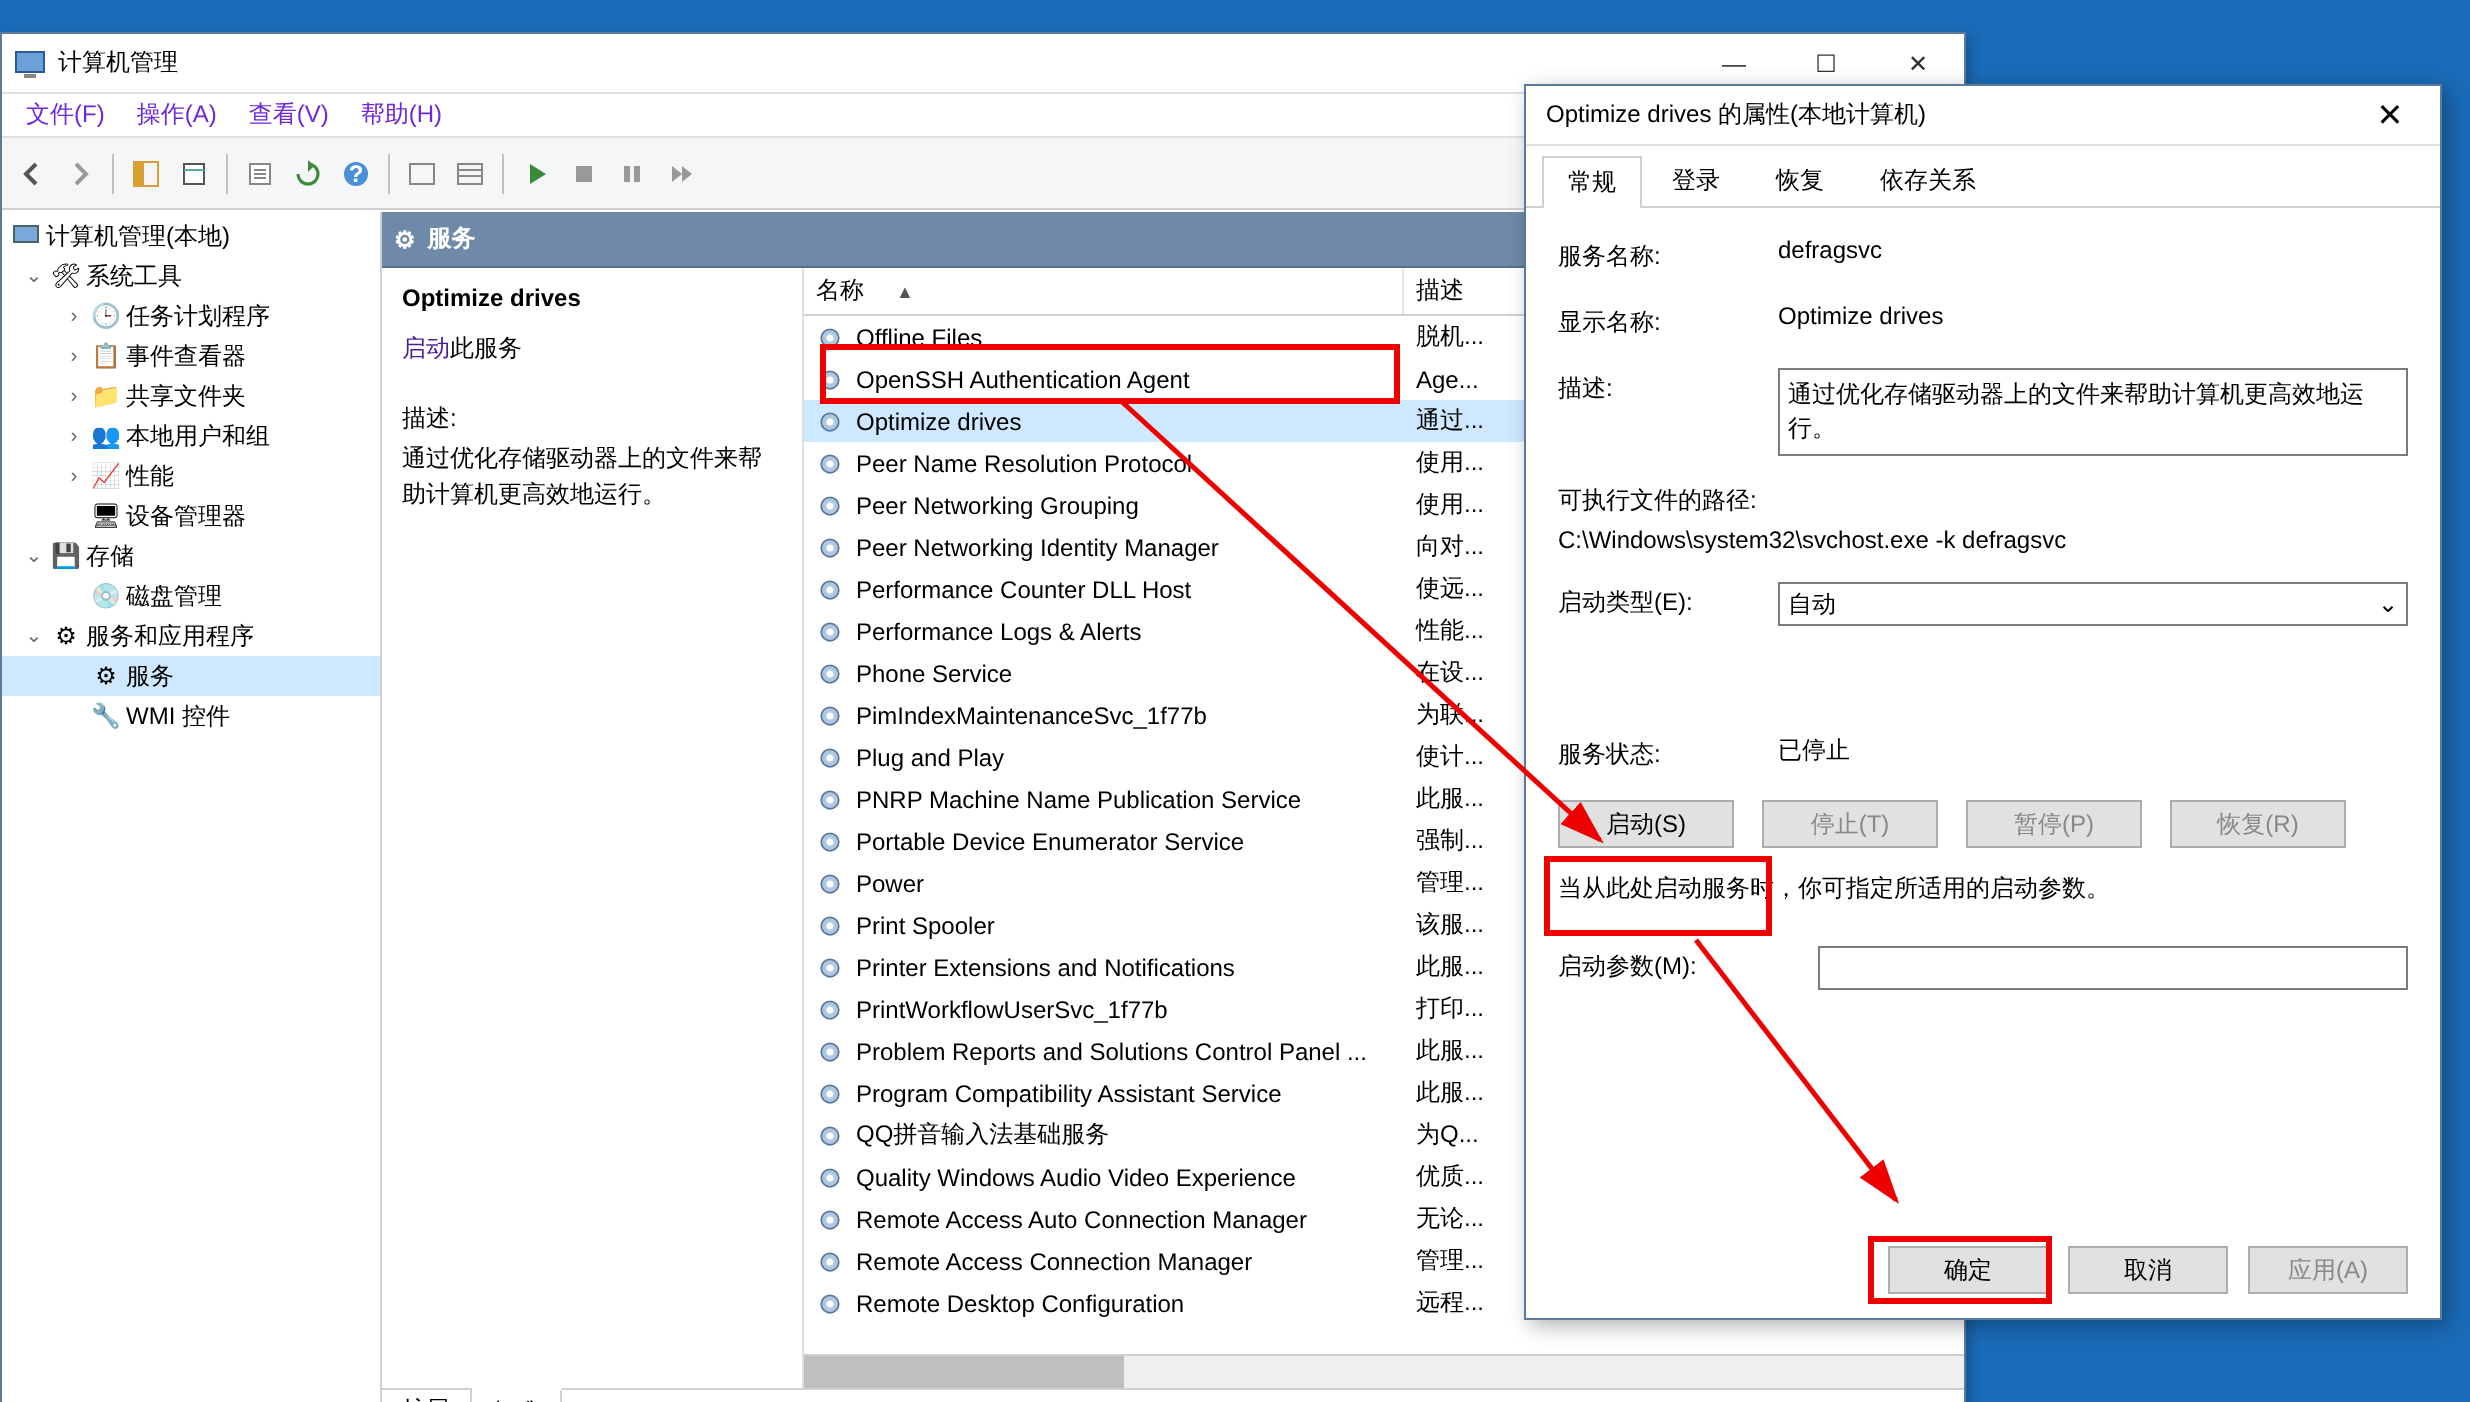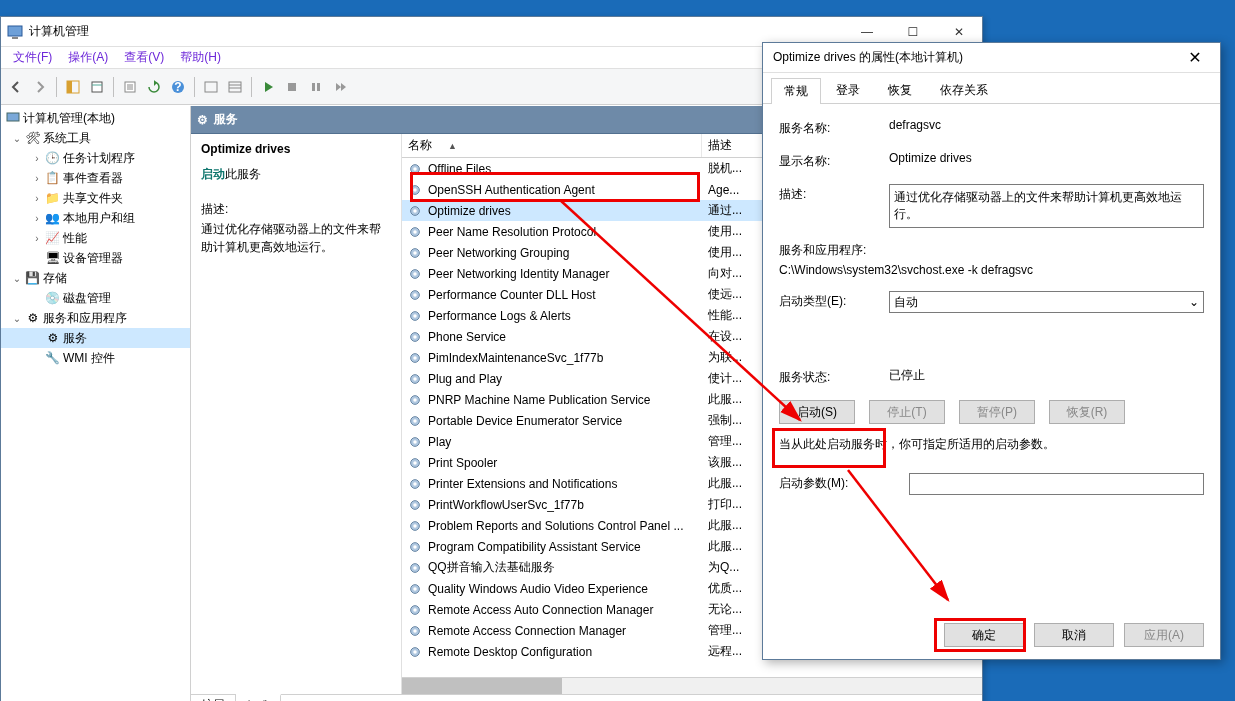--- a/index.html
+++ b/index.html
@@ -26,21 +26,21 @@
 .tree-node { display: flex; align-items: center; height: 20px; padding-left: 2px; white-space: nowrap; }
 .tree-node.sel { background: #cde8ff; }
 .tree-tw { width: 12px; text-align: center; color: #666; font-size: 10px; }
 .tree-ic { width: 16px; height: 16px; margin: 0 2px; display:flex;align-items:center;justify-content:center; }
 
 .right-pane { flex: 1; display: flex; flex-direction: column; background: #fff; }
 .right-header { height: 28px; background: #6e8aa8; display: flex; align-items: center; color: #fff; font-weight: bold; padding-left: 6px; gap: 6px; border-bottom:1px solid #52708f; }
 .right-content { flex: 1; display: flex; overflow: hidden; }
 .info-col { width: 210px; padding: 8px 10px; }
 .info-title { font-weight: bold; color: #000; margin-bottom: 10px; }
-.info-link { color: #0f766e; cursor: pointer; font-weight: bold; }
+.info-link { color: #4c1d95; cursor: pointer; }
 .info-desc-label { margin-top: 18px; }
 .info-desc { margin-top: 2px; line-height: 1.5; }
 
 .list-col { flex: 1; border-left: 1px solid #e0e0e0; display: flex; flex-direction: column; overflow: hidden; }
 .list-head { display: flex; height: 24px; border-bottom: 1px solid #d0d0d0; background: #fff; }
 .lh-cell { padding: 4px 6px; border-right: 1px solid #e8e8e8; display: flex; align-items: center; gap: 16px; }
 .lh-name { width: 300px; }
 .lh-desc { flex: 1; }
 .sort-arrow { font-size: 9px; color: #555; }
 .list-body { flex: 1; overflow: auto; }
@@ -64,21 +64,21 @@
 .dlg-tabs { display: flex; padding: 4px 8px 0; border-bottom: 1px solid #d0d0d0; }
 .dlg-tab { padding: 4px 12px; border: 1px solid transparent; border-bottom: none; margin-right: 2px; }
 .dlg-tab.active { border-color: #d0d0d0; background: #fff; position: relative; top: 1px; }
 .dlg-body { padding: 14px 16px; }
 .fld-row { display: flex; margin-bottom: 14px; align-items: flex-start; }
 .fld-label { width: 110px; padding-top: 2px; }
 .fld-val { flex: 1; }
 .fld-textarea { flex:1; border: 1px solid #7a7a7a; padding: 4px; height: 44px; overflow:auto; line-height:1.4; }
 .fld-select { flex:1; border: 1px solid #7a7a7a; height: 22px; padding: 0 4px; display:flex; align-items:center; justify-content:space-between; background:#fff; }
 .btn-row { display: flex; gap: 14px; margin: 6px 0 12px; }
-.dlg-btn { width: 76px; height: 24px; border: 1px solid #adadad; background: #e1e1e1; display:flex;align-items:center;justify-content:center; }
+.dlg-btn { width: 88px; height: 24px; border: 1px solid #adadad; background: #e1e1e1; display:flex;align-items:center;justify-content:center; }
 .dlg-btn:disabled, .dlg-btn.disabled { color: #888; }
 .dlg-btn.primary { background: #e1e1e1; }
 .dlg-input { flex:1; border: 1px solid #7a7a7a; height: 22px; padding: 0 4px; }
 .dlg-footer { position: absolute; bottom: 12px; right: 16px; display: flex; gap: 10px; }
 .dlg-footer .dlg-btn { width: 80px; }
 
 
 .anno-box { position: absolute; border: 3px solid #e00; background: transparent; pointer-events: none; }
 svg.anno-arrow { position:absolute; pointer-events:none; }
 
@@ -413,21 +413,21 @@
                   <span class="svc-name">Portable Device Enumerator Service</span>
                   <span class="svc-desc">强制...</span>
                 </div>
                 <div class="svc-row">
                   <span class="svc-ic">
                     <svg class="gear-svg" viewBox="0 0 16 16">
                       <circle cx="8" cy="8" r="5" fill="#b0c8e0" stroke="#5a7a9a"></circle>
                       <circle cx="8" cy="8" r="2" fill="#fff"></circle>
                     </svg>
                   </span>
-                  <span class="svc-name">Play</span>
+                  <span class="svc-name">Power</span>
                   <span class="svc-desc">管理...</span>
                 </div>
                 <div class="svc-row">
                   <span class="svc-ic">
                     <svg class="gear-svg" viewBox="0 0 16 16">
                       <circle cx="8" cy="8" r="5" fill="#b0c8e0" stroke="#5a7a9a"></circle>
                       <circle cx="8" cy="8" r="2" fill="#fff"></circle>
                     </svg>
                   </span>
                   <span class="svc-name">Print Spooler</span>
@@ -555,21 +555,21 @@
     </div>
     <div class="fld-row">
       <div class="fld-label">显示名称:</div>
       <div class="fld-val">Optimize drives</div>
     </div>
     <div class="fld-row">
       <div class="fld-label">描述:</div>
       <div class="fld-textarea">通过优化存储驱动器上的文件来帮助计算机更高效地运行。</div>
     </div>
     <div class="fld-row" style="display:block">
-      <div>服务和应用程序:</div>
+      <div>可执行文件的路径:</div>
       <div style="margin-top:4px">C:\Windows\system32\svchost.exe -k defragsvc</div>
     </div>
     <div class="fld-row">
       <div class="fld-label">启动类型(E):</div>
       <div class="fld-select">
         <span>自动</span>
         <span>⌄</span>
       </div>
     </div>
 

